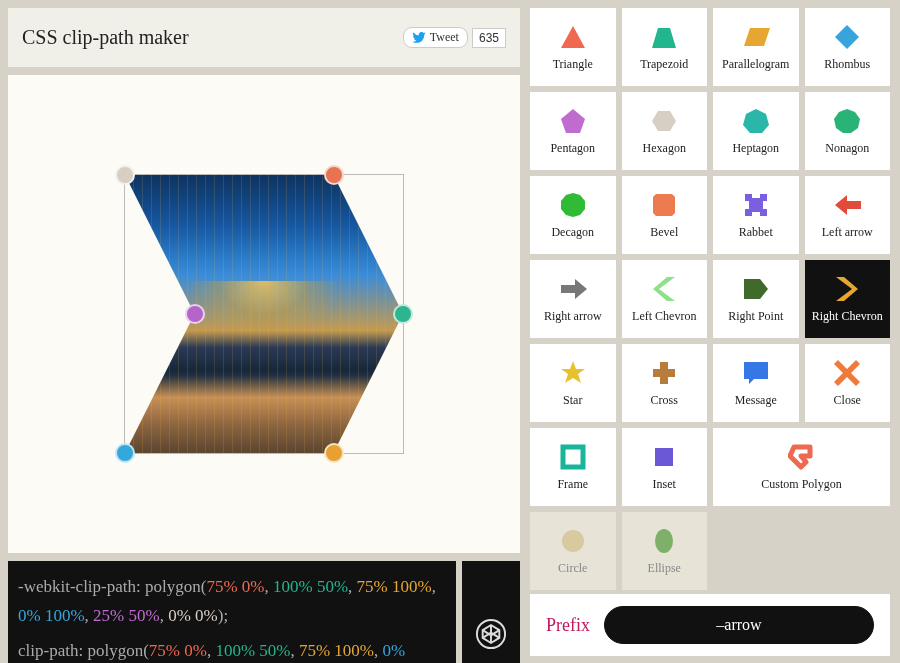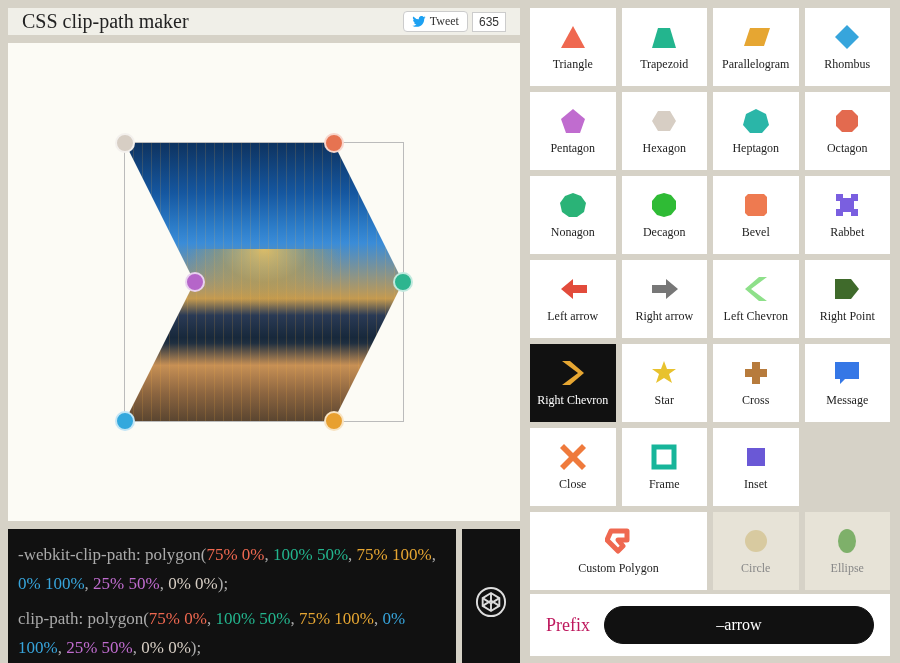--- a/index.html
+++ b/index.html
@@ -1,22 +1,22 @@
 <!DOCTYPE html>
 <html><head>
 <meta charset="utf-8">
 <style>
 *{box-sizing:border-box;margin:0;padding:0;font-family:Georgia,serif}
 body{background:#d6d2c7;width:900px;height:663px;overflow:hidden}
 .app{display:flex;gap:10px;padding:8px}
 .left{width:512px;display:flex;flex-direction:column;gap:8px}
-.header{background:#f0efe8;padding:2px 14px;display:flex;align-items:center;justify-content:space-between}
+.header{background:#f0efe8;padding:18px 14px;display:flex;align-items:center;justify-content:space-between}
 .title{font-size:20px;color:#222}
 .tweet-wrap{display:flex;gap:4px;align-items:center}
-.tweet-btn{background:#fff;border:1px solid #ccc;border-radius:4px;padding:2px 8px;display:flex;align-items:center;gap:4px;font-size:12px;font-family:Arial,sans-serif;color:#333}
+.tweet-btn{background:#fff;border:1px solid #ccc;border-radius:9px;padding:2px 8px;display:flex;align-items:center;gap:4px;font-size:12px;font-family:Arial,sans-serif;color:#333}
 .tweet-count{background:#fff;border:1px solid #ccc;border-radius:0;padding:2px 6px;font-size:12px;font-family:Arial,sans-serif;color:#333}
 .canvas{background:#fcfbf5;height:478px;position:relative;display:flex;align-items:center;justify-content:center}
 .frame{width:280px;height:280px;border:1px solid #bbb;position:relative}
 .clipped{width:100%;height:100%;background:linear-gradient(180deg,#0e3360 0%,#1557a0 18%,#2c7cc8 30%,#3a8cd8 36%,#c49a50 56%,#2a3a55 62%,#17283b 70%,#1f2f40 72%,#c79055 80%,#8c6540 90%,#5a4530 100%);clip-path:polygon(75% 0%,100% 50%,75% 100%,0% 100%,25% 50%,0% 0%);position:relative;overflow:hidden}
 .clipped::before{content:"";position:absolute;left:0;right:0;top:38%;height:30%;background:radial-gradient(ellipse 40% 100% at 50% 0%,rgba(255,200,80,.8) 0%,rgba(200,160,60,.4) 40%,transparent 70%)}
 .clipped::after{content:"";position:absolute;inset:0;background:repeating-linear-gradient(90deg,transparent 0 8px,rgba(255,180,60,.15) 8px 9px)}
 .handle{position:absolute;width:20px;height:20px;border-radius:50%;transform:translate(-50%,-50%);border:2px solid rgba(255,255,255,.7);cursor:move}
 .hA{background:#d7cec4;left:0%;top:0%}
 .hB{background:#e67351;left:75%;top:0%}
 .hC{background:#2db58f;left:100%;top:50%}
@@ -144,28 +144,20 @@
           <div class="sh">
             <svg width="28" height="28">
               <polygon points="14,2 24,7 27,18 20,26 8,26 1,18 4,7" fill="#2ab6a8"></polygon>
             </svg>
           </div>
           <div>Heptagon</div>
         </div>
         <div class="tile">
           <div class="sh">
             <svg width="28" height="28">
-              <polygon points="9,3 19,3 25,9 25,19 19,25 9,25 3,19 3,9" fill="#e36a4f"></polygon>
-            </svg>
-          </div>
-          <div>Octagon</div>
-        </div>
-        <div class="tile">
-          <div class="sh">
-            <svg width="28" height="28">
               <polygon points="14,2 22,5 27,12 25,21 18,26 10,26 3,21 1,12 6,5" fill="#2ab377"></polygon>
             </svg>
           </div>
           <div>Nonagon</div>
         </div>
         <div class="tile">
           <div class="sh">
             <svg width="28" height="28">
               <polygon points="14,2 21,4 26,10 26,18 21,24 14,26 7,24 2,18 2,10 7,4" fill="#2fbb35"></polygon>
             </svg>

